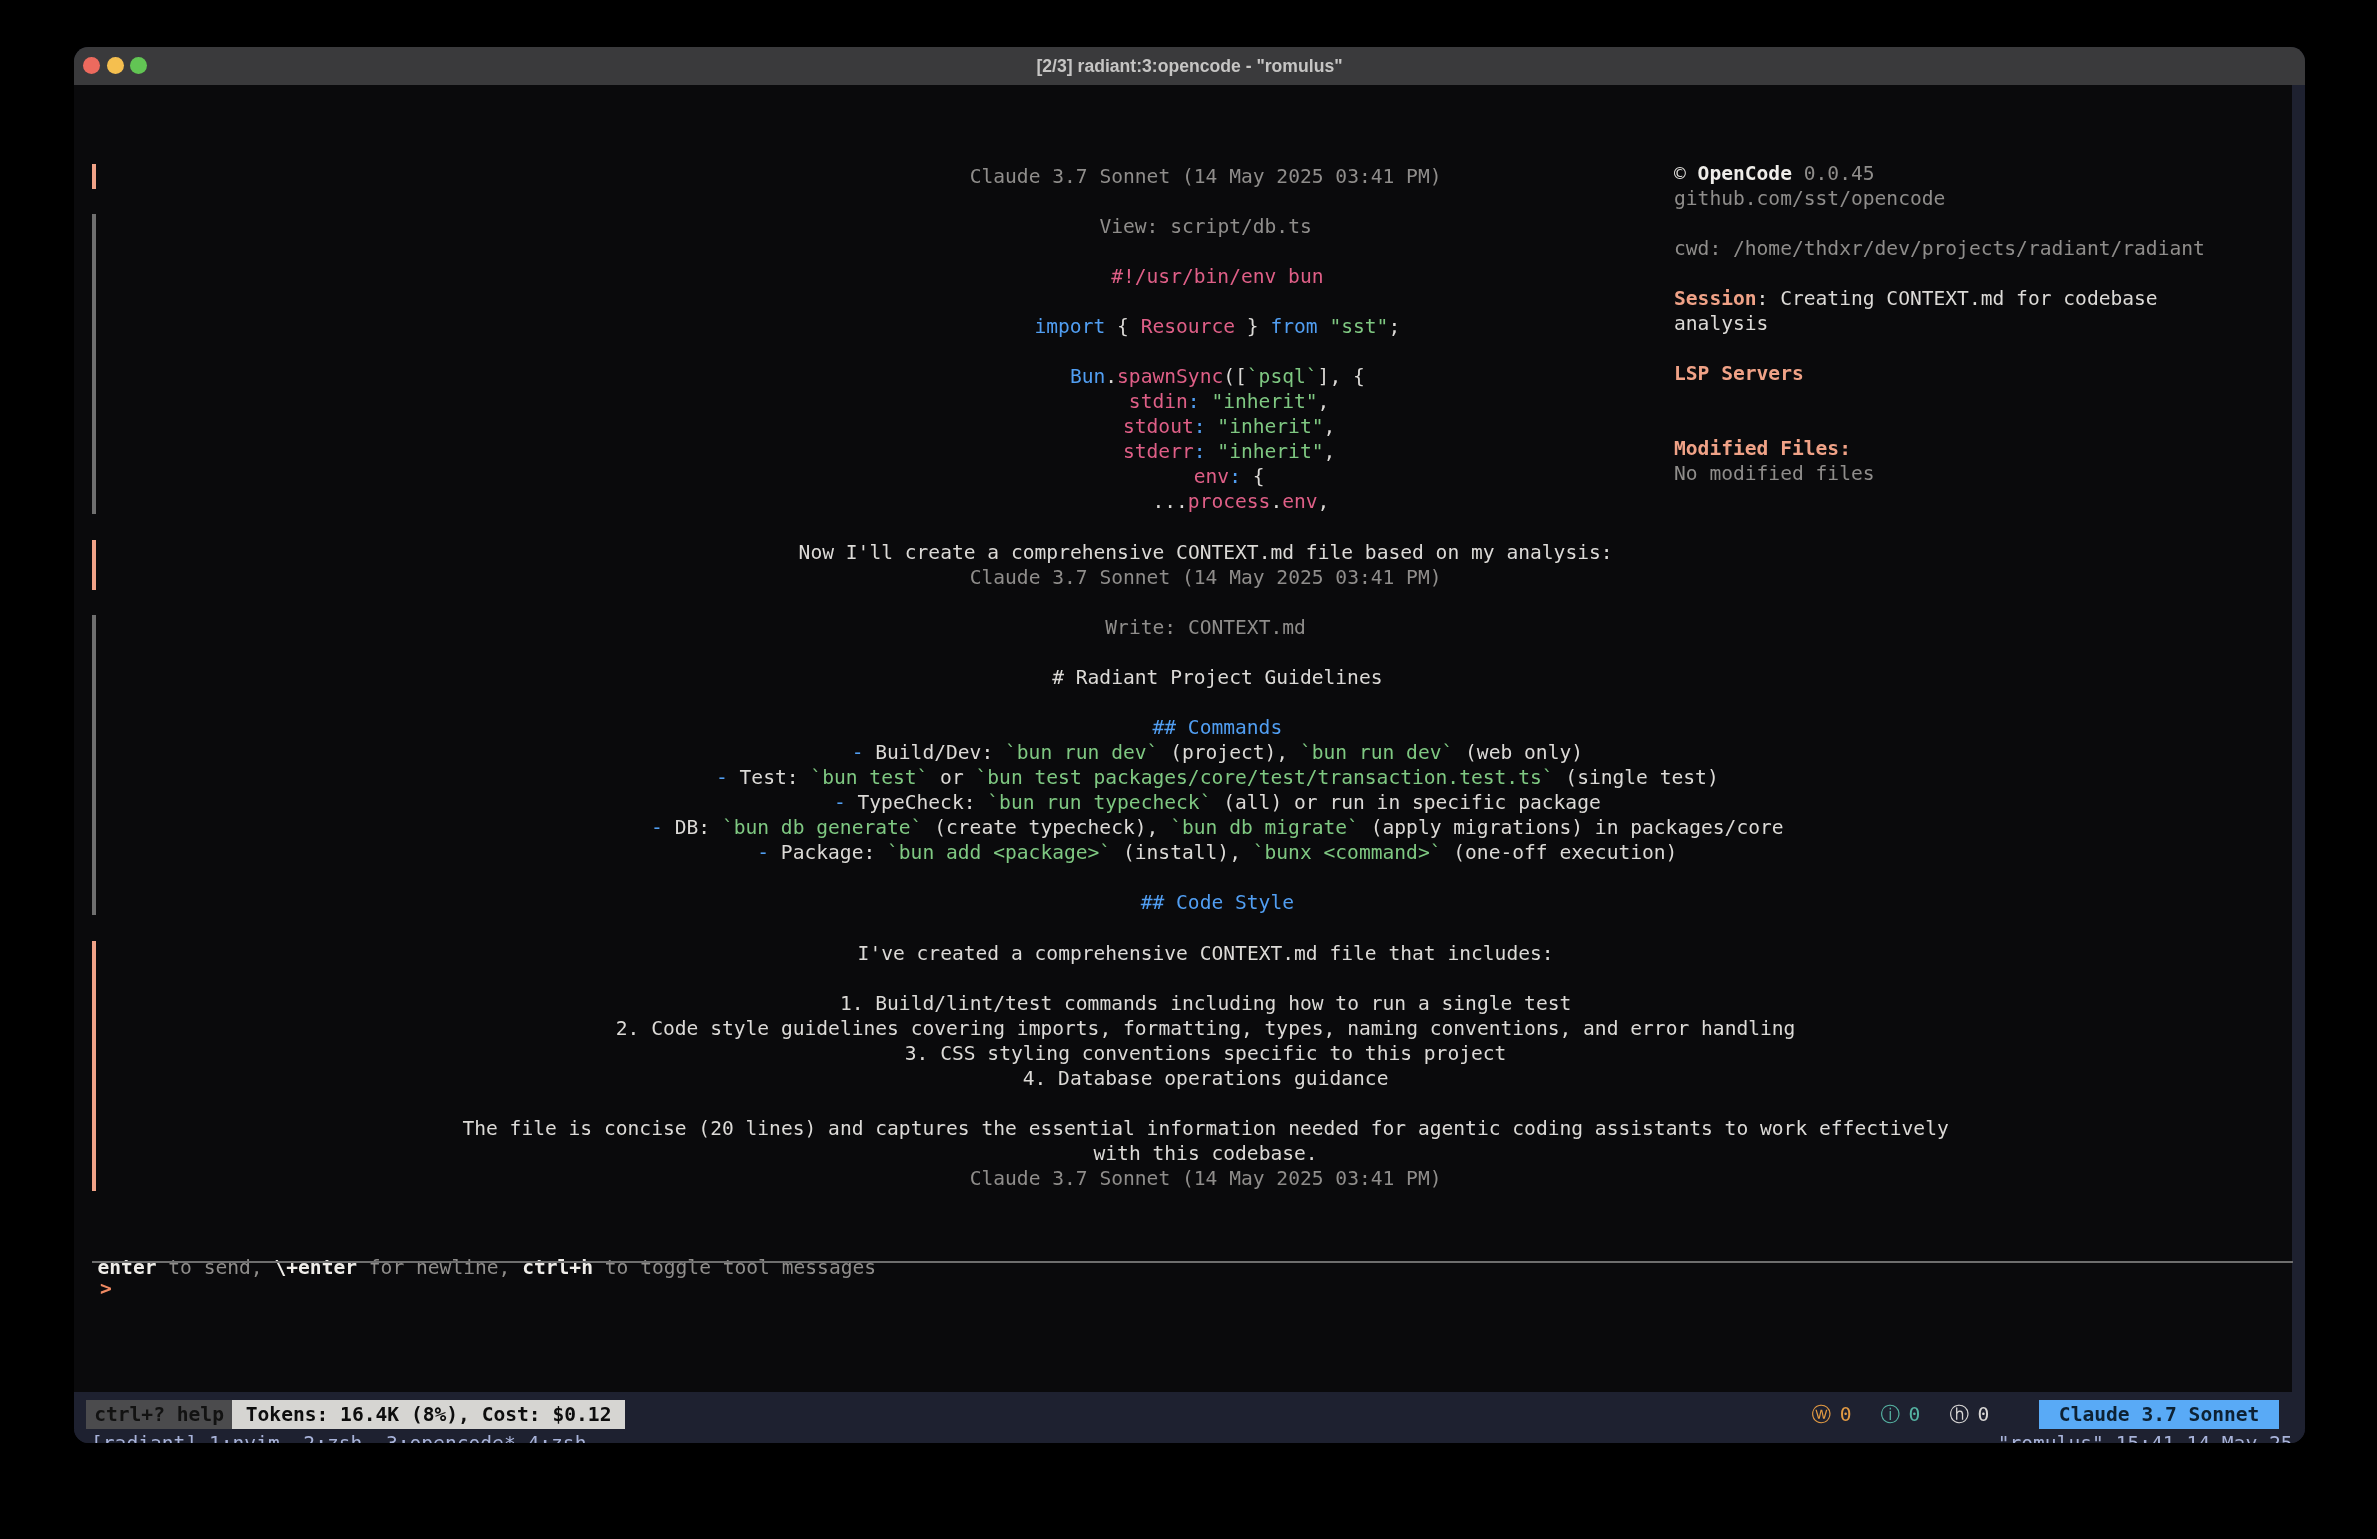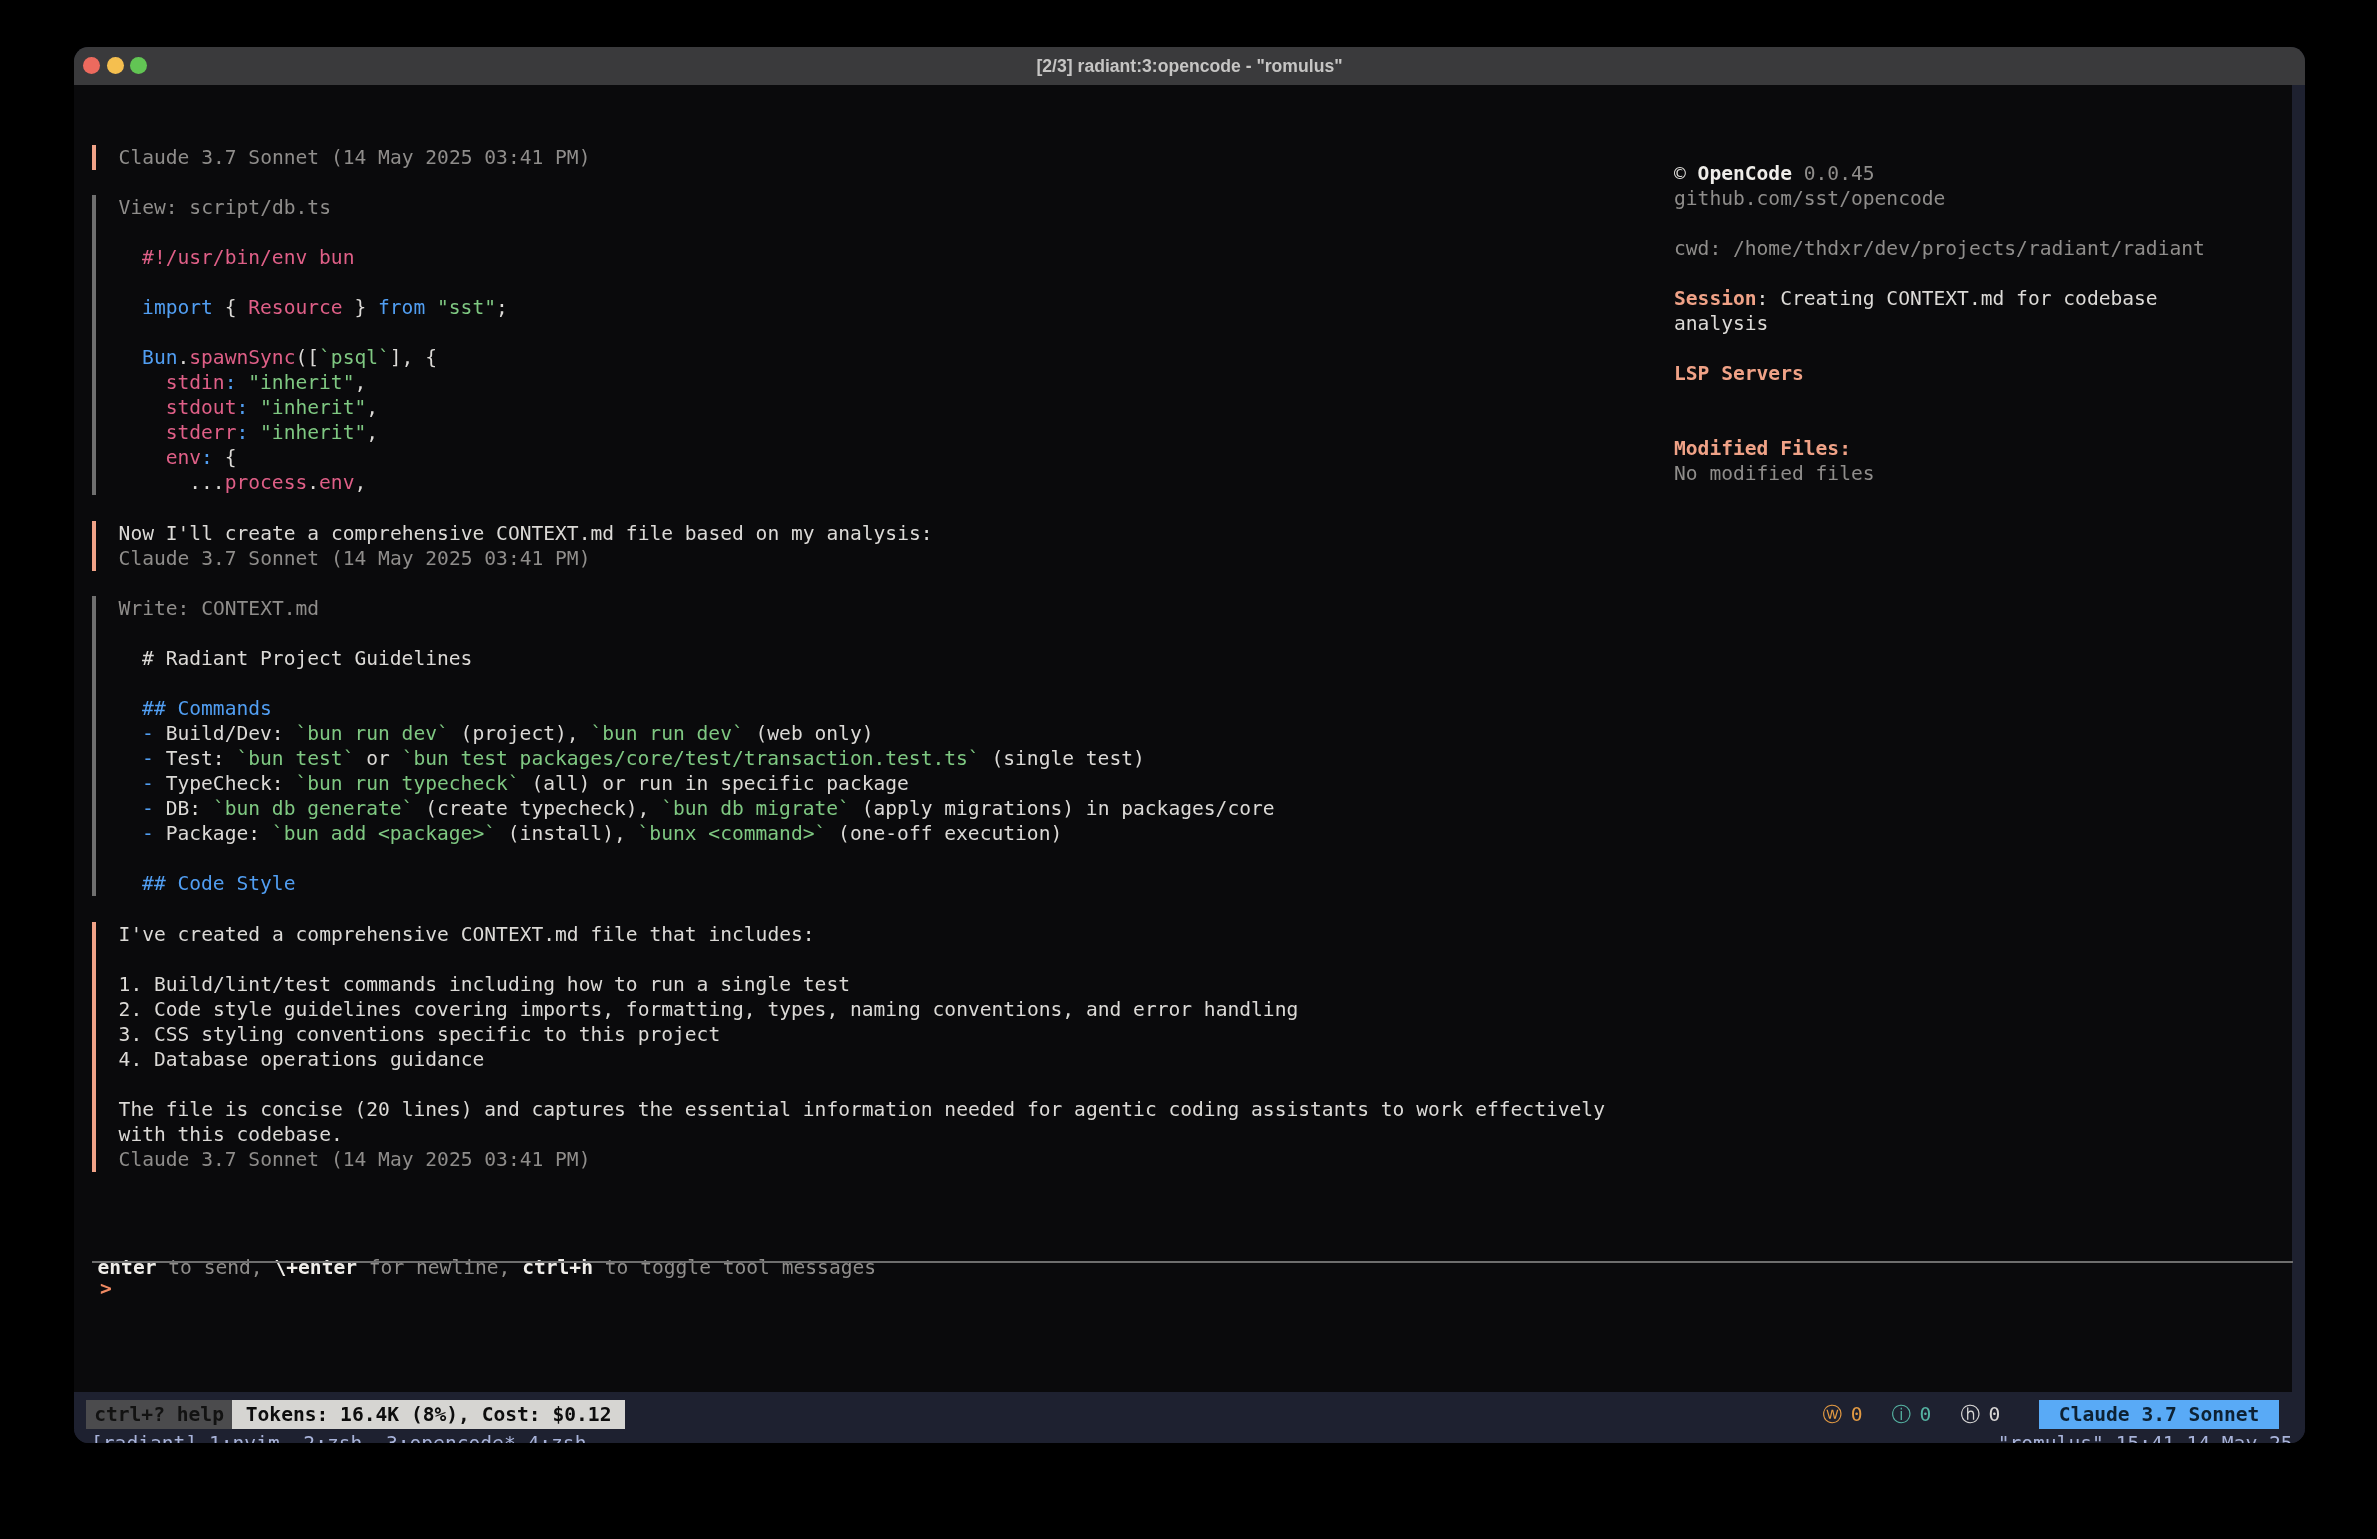--- a/index.html
+++ b/index.html
@@ -33,21 +33,21 @@
     background:var(--navy);border-radius:14.4px;overflow:hidden;}
   .titlebar{position:absolute;left:0;top:0;width:100%;height:38px;background:var(--titlebar);
     display:flex;align-items:center;justify-content:center;
     font-family:"Liberation Sans",sans-serif;font-weight:bold;font-size:17.6px;color:var(--title-fg);}
   .traffic{position:absolute;left:9px;top:10.4px;display:flex;gap:6.5px;}
   .light{width:17px;height:17px;border-radius:50%;}
   .light.red{background:#ed6a5e;}
   .light.yellow{background:#f5bf4f;}
   .light.green{background:#62c554;}
   .term{position:absolute;left:0;top:38px;width:2218px;height:1307px;background:var(--term-black);}
-  .chat{position:absolute;left:17.6px;top:60px;width:2201px;}
+  .chat{position:absolute;left:17.6px;top:79px;width:2201px;text-align:center;}
   .msg{border-left:4.6px solid var(--orange);padding-left:23px;margin-bottom:25.4px;}
   .msg.tool{border-left-color:var(--border-gray);}
   .line{display:block;height:25px;line-height:25px;white-space:pre;}
   .ind{padding-left:23.5px;}
   .fg{color:var(--fg);}
   .bright{color:var(--fg-bright);font-weight:bold;}
   .dim{color:var(--dim);}
   .pink{color:var(--pink);}
   .blue{color:var(--blue);}
   .green{color:var(--green);}
@@ -60,21 +60,21 @@
   .chips-left{position:absolute;left:12.4px;top:0;display:flex;gap:0;border-radius:12px;}
   .chip{height:29px;line-height:29px;white-space:pre;font-weight:bold;}
   .chip.help{background:var(--chip-gray);color:#121212;padding:0 7.8px;}
   .chip.tokens{background:var(--chip-light);color:#0d0d0d;padding:0 14px;}
   .right-group{position:absolute;right:13px;top:0;display:flex;align-items:center;gap:29px;}
   .icon-pair{display:flex;align-items:center;gap:8.5px;white-space:pre;}
   .icon-pair .g{font-family:"DejaVu Sans","DejaVu Sans Mono",monospace;}
   .ic-orange{color:var(--icon-orange);}
   .ic-teal{color:var(--icon-teal);}
   .ic-white{color:var(--icon-white);}
-  .chip.model{background:var(--chip-blue);color:var(--chip-blue-fg);padding:0 19.6px;margin-left:10px;}
+  .chip.model{background:var(--chip-blue);color:var(--chip-blue-fg);padding:0 19.6px;margin-left:21px;}
   .tmuxbar{position:absolute;left:0;top:1345px;width:2231px;height:51px;background:var(--navy);
     color:var(--tmux-fg);}
   .tmux-left{position:absolute;left:17px;top:1.3px;height:26px;line-height:26px;white-space:pre;}
   .tmux-right{position:absolute;right:12.4px;top:1.3px;height:26px;line-height:26px;white-space:pre;}
   .sidebar{position:absolute;left:1600px;top:76px;width:613px;}
   .bold{font-weight:bold;}
 </style>
 </head>
 <body>
 

